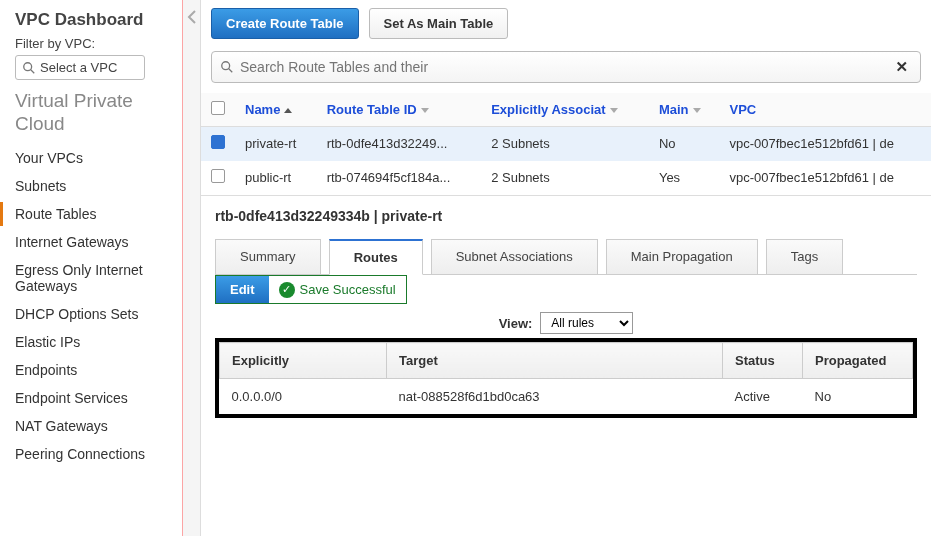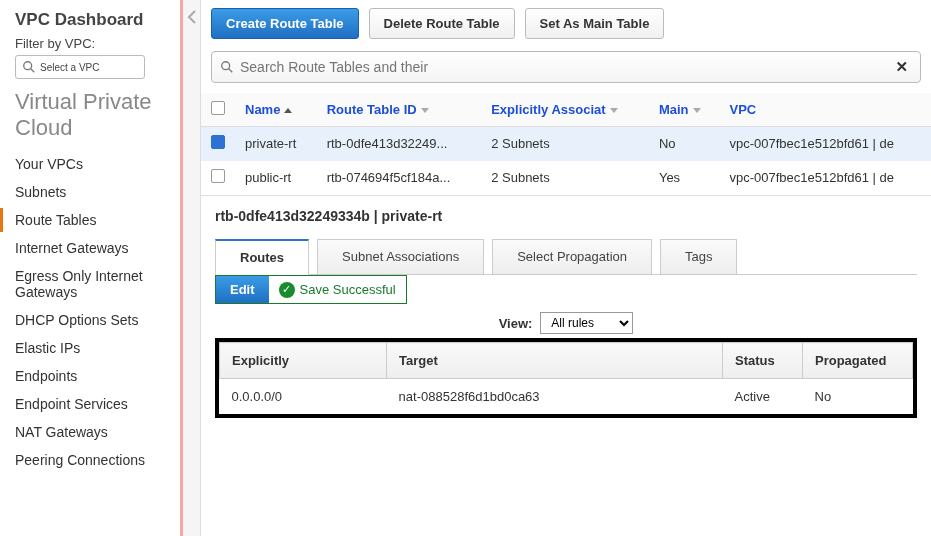--- a/index.html
+++ b/index.html
@@ -1,22 +1,22 @@
 <!DOCTYPE html>
 <html><head>
 <meta charset="utf-8">
 <style>
   * { box-sizing: border-box; margin: 0; padding: 0; }
   body { font-family: "Helvetica Neue", Arial, sans-serif; font-size: 13px; color: #333; background: #fff; width: 931px; height: 536px; overflow: hidden; }
   .layout { display: flex; height: 100%; }
-  .sidebar { width: 183px; padding: 10px 0 10px 15px; background: #fff; border-right: 3px solid #fca5a5; }
+  .sidebar { width: 183px; padding: 10px 0 10px 15px; background: #fff; border-right: 1px solid #fca5a5; }
   .sidebar h2 { font-size: 17px; font-weight: bold; color: #444; margin-bottom: 6px; }
   .filter-label { font-size: 13px; color: #444; margin-bottom: 4px; }
-  .vpc-select { display: flex; align-items: center; gap: 4px; border: 1px solid #bbb; border-radius: 3px; padding: 4px 6px; font-size: 10px; color: #444; width: 130px; background: #fff; }
-  .section-title { font-size: 22px; color: #888; margin: 10px 0 8px; line-height: 1.2; }
+  .vpc-select { display: flex; align-items: center; gap: 4px; border: 1px solid #bbb; border-radius: 3px; padding: 4px 6px; font-size: 13px; color: #444; width: 130px; background: #fff; }
+  .section-title { font-size: 19px; color: #888; margin: 10px 0 8px; line-height: 1.2; }
   .nav-item { padding: 6px 0; font-size: 14px; color: #333; cursor: pointer; }
   .nav-item.active { color: #333; position: relative; }
   .nav-item.active::before { content: ""; position: absolute; left: -15px; top: 2px; bottom: 2px; width: 3px; background: #e47911; }
   .collapse-handle { width: 18px; display: flex; align-items: flex-start; justify-content: center; padding-top: 10px; background: #f5f5f5; border-right: 1px solid #ddd; }
   .collapse-handle svg { fill: #aaa; }
   .main { flex: 1; display: flex; flex-direction: column; overflow: hidden; }
   .toolbar { padding: 8px 10px; display: flex; gap: 10px; }
   .btn { padding: 7px 14px; border-radius: 3px; font-size: 13px; border: 1px solid #bbb; background: linear-gradient(#fff,#f0f0f0); color: #333; cursor: pointer; font-weight: bold; }
   .btn.primary { background: linear-gradient(#3b9ce6,#1f6fc2); border-color: #1a5fa8; color: #fff; }
   .search-bar { margin: 4px 10px 10px; border: 1px solid #bbb; border-radius: 4px; padding: 6px 8px; display: flex; align-items: center; gap: 6px; background: linear-gradient(#fff,#f4f4f4); }
@@ -80,21 +80,20 @@
 
   <div class="collapse-handle">
     <svg width="10" height="14" viewBox="0 0 10 14">
         <path d="M8 1 L2 7 L8 13" fill="none" stroke="#aaa" stroke-width="2"></path>
       </svg>
   </div>
 
   <main class="main">
     <div class="toolbar">
       <button class="btn primary">Create Route Table</button>
-      <button class="btn">Delete Route Table</button>
       <button class="btn">Set As Main Table</button>
     </div>
 
     <div class="search-bar">
       <svg class="icon-search" viewBox="0 0 16 16">
           <circle cx="6.5" cy="6.5" r="4.5" fill="none" stroke="#777" stroke-width="1.5"></circle>
           <line x1="10" y1="10" x2="14" y2="14" stroke="#777" stroke-width="1.5"></line>
         </svg>
       <input placeholder="Search Route Tables and their" style="">
       <span class="clear-x">✕</span>
@@ -129,23 +128,24 @@
             <td>Yes</td>
             <td>vpc-007fbec1e512bfd61 | de</td>
           </tr>
         </tbody>
       </table>
     </div>
 
     <div class="detail">
       <div class="detail-header">rtb-0dfe413d32249334b | private-rt</div>
       <div class="tabs">
+        <div class="tab">Summary</div>
         <div class="tab active">Routes</div>
         <div class="tab">Subnet Associations</div>
-        <div class="tab">Select Propagation</div>
+        <div class="tab">Main Propagation</div>
         <div class="tab">Tags</div>
       </div>
       <div style="border-top:1px solid #ccc; padding-top:0;">
         <span class="edit-bar" style="display:inline-flex;">
           <button class="edit-btn">Edit</button>
           <span class="save-msg">
             <span class="check-circle">✓</span>
             <span>Save Successful</span>
           </span>
         </span>

